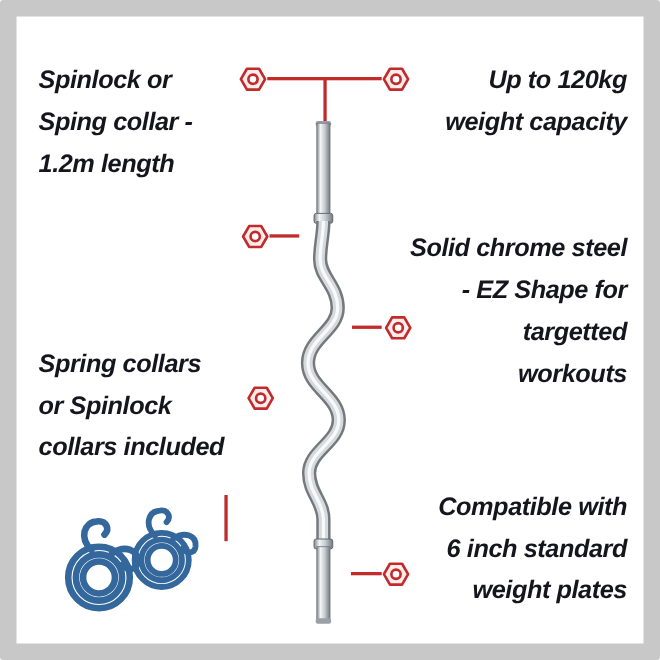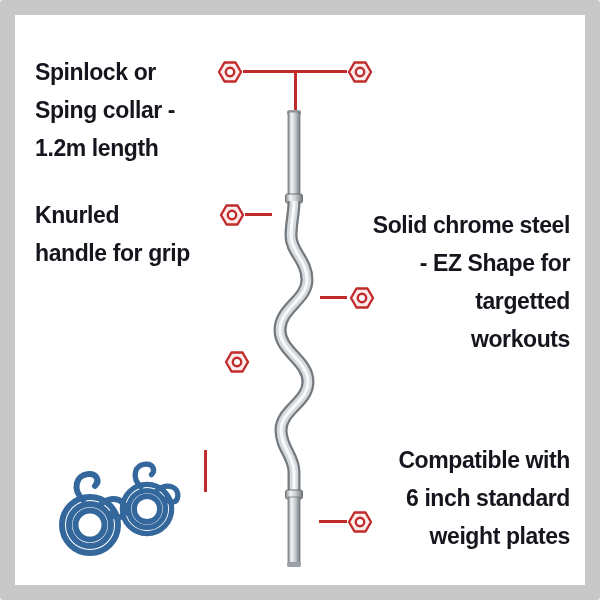--- a/index.html
+++ b/index.html
@@ -23,20 +23,21 @@
   }
   .callout{
     position:absolute;
     font-weight:700;
     font-size:23px;
     line-height:38px;
     letter-spacing:-0.4px;
     color:var(--text-dark);
     white-space:pre-line;
     z-index:10;
+    font-style:italic;
   }
   .callout.right{text-align:right;width:280px;}
   .line{
     position:absolute;background:var(--accent-red);z-index:5;
   }
   .marker{
     position:absolute;width:26px;height:26px;z-index:12;
   }
   .artwork{position:absolute;z-index:4;}
 </style>
@@ -63,23 +64,26 @@
         <stop offset="0.28" stop-color="#f2f4f5"></stop>
         <stop offset="0.6" stop-color="#c7ccd0"></stop>
         <stop offset="1" stop-color="#74797e"></stop>
       </linearGradient>
     </defs>
   </svg>
 
   <div class="callout" style="left:35px;top:53px">Spinlock or
 Sping collar -
 1.2m length</div>
-  <div class="callout" style="left:35px;top:196px">Knurled
-handle for grip</div>
+  <div class="callout" style="left:35px;top:311px">Spring collars
+or Spinlock
+collars included</div>
 
+  <div class="callout right" style="right:30px;top:53px">Up to 120kg
+weight capacity</div>
   <div class="callout right" style="right:30px;top:206px">Solid chrome steel
 - EZ Shape for
 targetted
 workouts</div>
   <div class="callout right" style="right:30px;top:441px">Compatible with
 6 inch standard
 weight plates</div>
 
   <div class="line" style="left:243px;top:70px;width:104px;height:3px"></div>
   <div class="line" style="left:294px;top:70px;width:3px;height:40px"></div>

